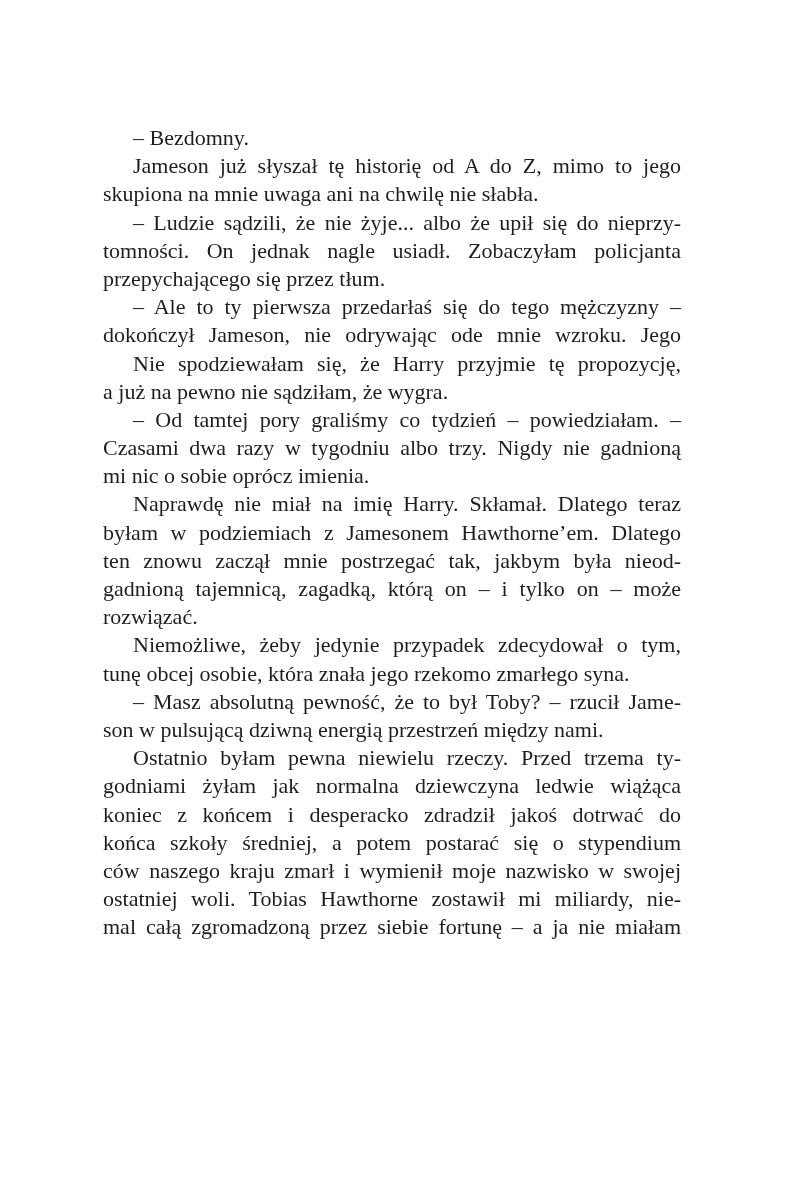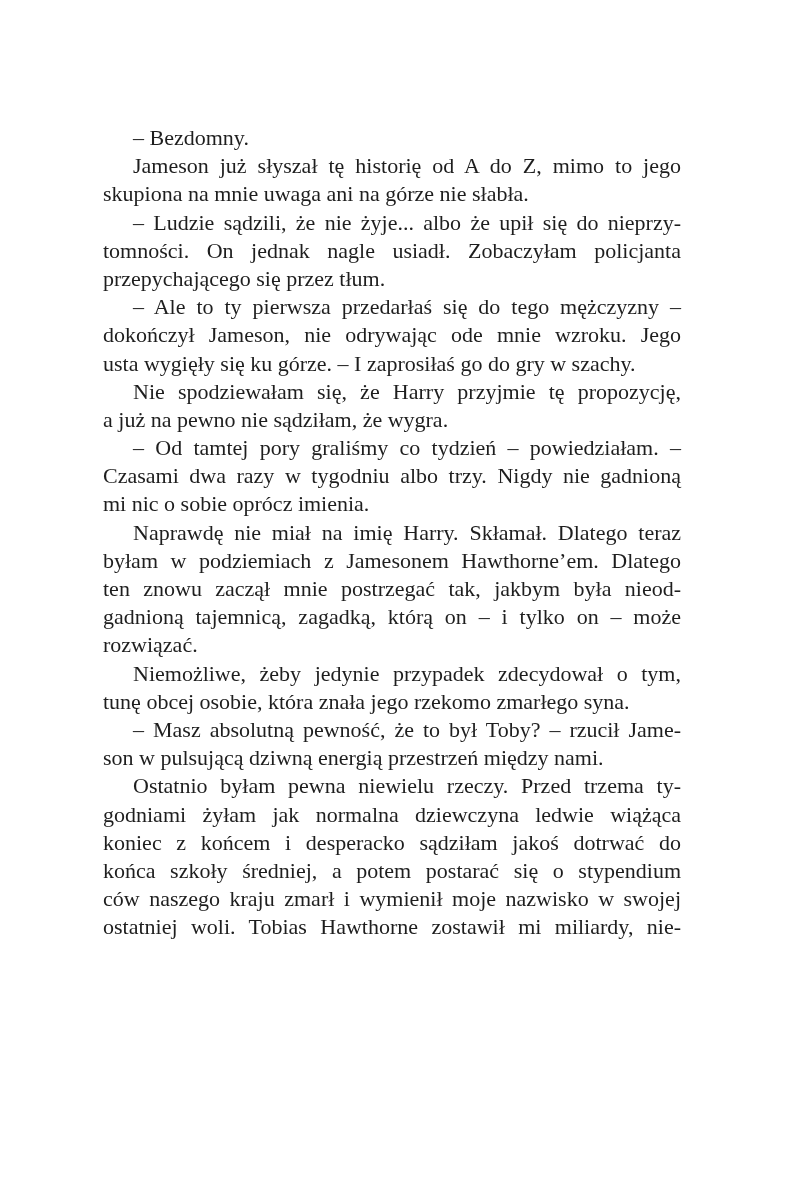--- a/index.html
+++ b/index.html
@@ -47,43 +47,42 @@
     color: #111111;
   }
 </style>
 </head>
 <body>
 
 <div class="book-page">
   <div class="text-block">
       <div class="line ind end">– Bezdomny.</div>
       <div class="line ind">Jameson już słyszał tę historię od A do Z, mimo to jego</div>
-      <div class="line end">skupiona na mnie uwaga ani na górze nie słabła.</div>
+      <div class="line end">skupiona na mnie uwaga ani na chwilę nie słabła.</div>
       <div class="line ind">– Ludzie sądzili, że nie żyje... albo że upił się do nieprzy-</div>
       <div class="line">tomności. On jednak nagle usiadł. Zobaczyłam policjanta</div>
       <div class="line end">przepychającego się przez tłum.</div>
       <div class="line ind">– Ale to ty pierwsza przedarłaś się do tego mężczyzny –</div>
       <div class="line">dokończył Jameson, nie odrywając ode mnie wzroku. Jego</div>
-      <div class="line end">usta wygięły się ku górze. – I zaprosiłaś go do gry w szachy.</div>
       <div class="line ind">Nie spodziewałam się, że Harry przyjmie tę propozycję,</div>
       <div class="line end">a już na pewno nie sądziłam, że wygra.</div>
       <div class="line ind">– Od tamtej pory graliśmy co tydzień – powiedziałam. –</div>
       <div class="line">Czasami dwa razy w tygodniu albo trzy. Nigdy nie gadnioną</div>
       <div class="line end">mi nic o sobie oprócz imienia.</div>
       <div class="line ind">Naprawdę nie miał na imię Harry. Skłamał. Dlatego teraz</div>
       <div class="line">byłam w podziemiach z Jamesonem Hawthorne’em. Dlatego</div>
       <div class="line">ten znowu zaczął mnie postrzegać tak, jakbym była nieod-</div>
       <div class="line">gadnioną tajemnicą, zagadką, którą on – i tylko on – może</div>
       <div class="line end">rozwiązać.</div>
       <div class="line ind">Niemożliwe, żeby jedynie przypadek zdecydował o tym,</div>
       <div class="line end">tunę obcej osobie, która znała jego rzekomo zmarłego syna.</div>
       <div class="line ind">– Masz absolutną pewność, że to był Toby? – rzucił Jame-</div>
       <div class="line end">son w pulsującą dziwną energią przestrzeń między nami.</div>
       <div class="line ind">Ostatnio byłam pewna niewielu rzeczy. Przed trzema ty-</div>
       <div class="line">godniami żyłam jak normalna dziewczyna ledwie wiążąca</div>
-      <div class="line">koniec z końcem i desperacko sądziłam jakoś dotrwać do</div>
+      <div class="line">koniec z końcem i desperacko zdradził jakoś dotrwać do</div>
       <div class="line">końca szkoły średniej, a potem postarać się o stypendium</div>
       <div class="line">ców naszego kraju zmarł i wymienił moje nazwisko w swojej</div>
       <div class="line">ostatniej woli. Tobias Hawthorne zostawił mi miliardy, nie-</div>
       <div class="line">mal całą zgromadzoną przez siebie fortunę – a ja nie miałam</div>
     </div>
   <div class="page-number">8</div>
 </div>
 
 </body></html>

